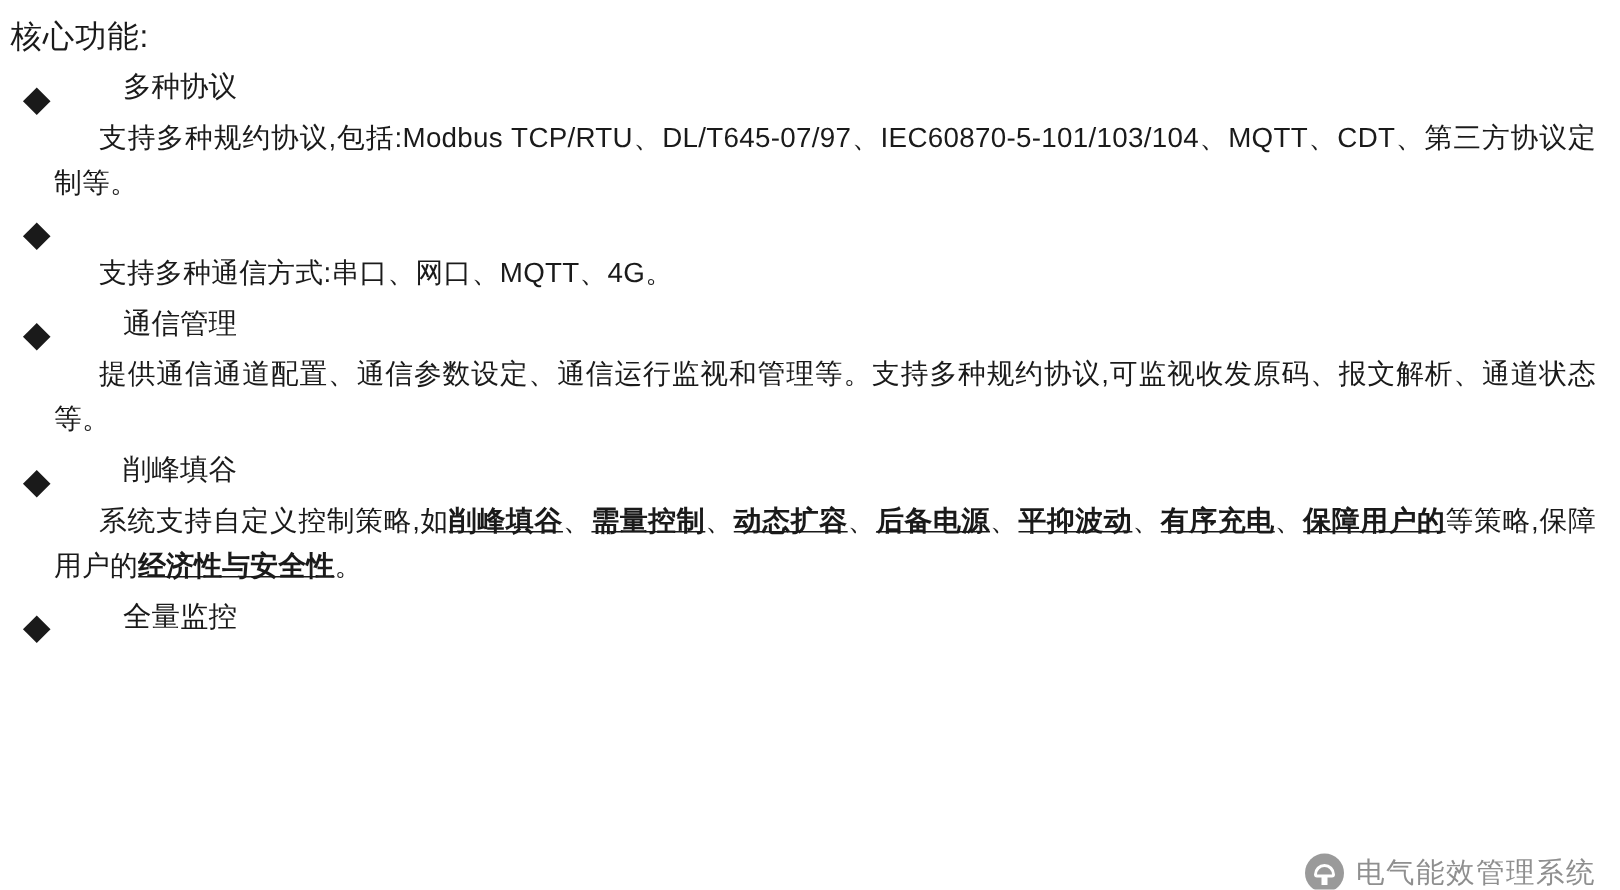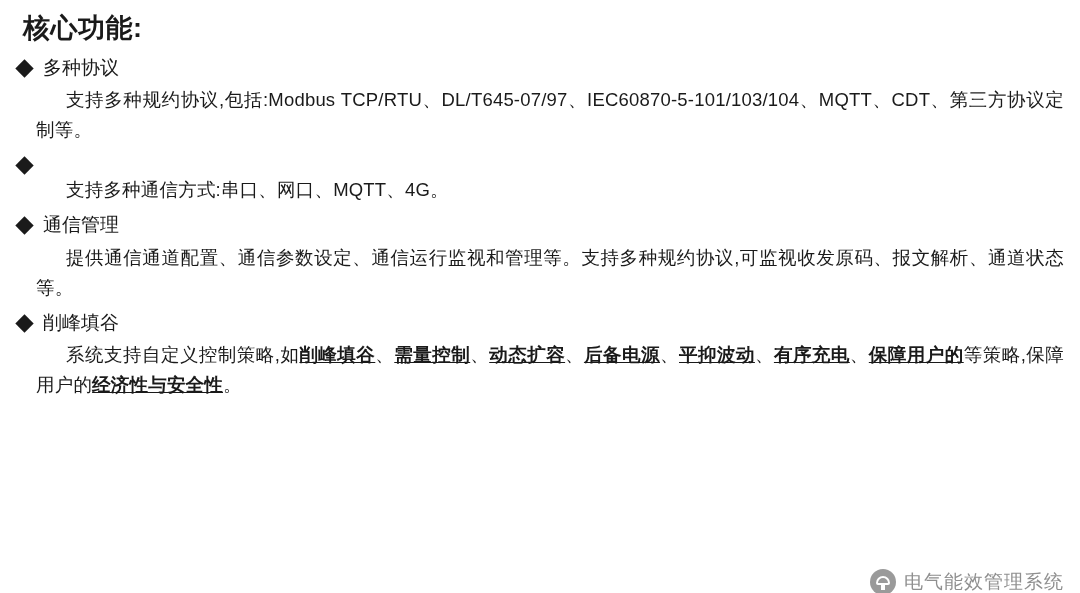--- a/index.html
+++ b/index.html
@@ -16,35 +16,36 @@
     position: relative;
   }
   .page {
     position: relative;
     width: 1080px;
     height: 593px;
     padding: 0;
     box-sizing: border-box;
   }
   .doc-title {
-    font-size: 27px;
-    font-weight: bold;
+    font-size: 21px;
+    font-weight: normal;
     letter-spacing: 0.5px;
-    margin: 10px 0 0 23px;
+    margin: 10px 0 0 7px;
     line-height: 1.4;
   }
   .section {
     margin-top: 6px;
   }
   .section-head {
     display: flex;
-    align-items: flex-start;
+    align-items: flex-end;
     margin-left: 18px;
     font-size: 19px;
     line-height: 1.5;
+    gap: 39px;
   }
   .diamond-icon {
     display: inline-block;
     width: 13px;
     height: 13px;
     background: #1a1a1a;
     transform: rotate(45deg);
     margin-top: 8px;
     margin-right: 12px;
     flex: 0 0 auto;
@@ -140,20 +141,24 @@
 
   <div class="section">
     <div class="section-head">
       <span class="diamond-icon"></span>
       <span class="section-title">削峰填谷</span>
     </div>
     <div class="section-body"><span>系统支持自定义控制策略,如</span><b>削峰填谷</b><span>、</span><b>需量控制</b><span>、</span><b>动态扩容</b><span>、</span><b>后备电源</b><span>、</span><b>平抑波动</b><span>、</span><b>有序充电</b><span>、</span><b>保障用户的</b><span>等策略,保障用户的</span><b>经济性与安全性</b><span>。</span></div>
   </div>
 
   <div class="section">
+    <div class="section-head">
+      <span class="diamond-icon"></span>
+      <span class="section-title">全量监控</span>
+    </div>
   </div>
 
   <div class="watermark">
     <span class="wm-logo"></span>
     <span class="wm-text">电气能效管理系统</span>
 
   </div>
 
 </div>
 

